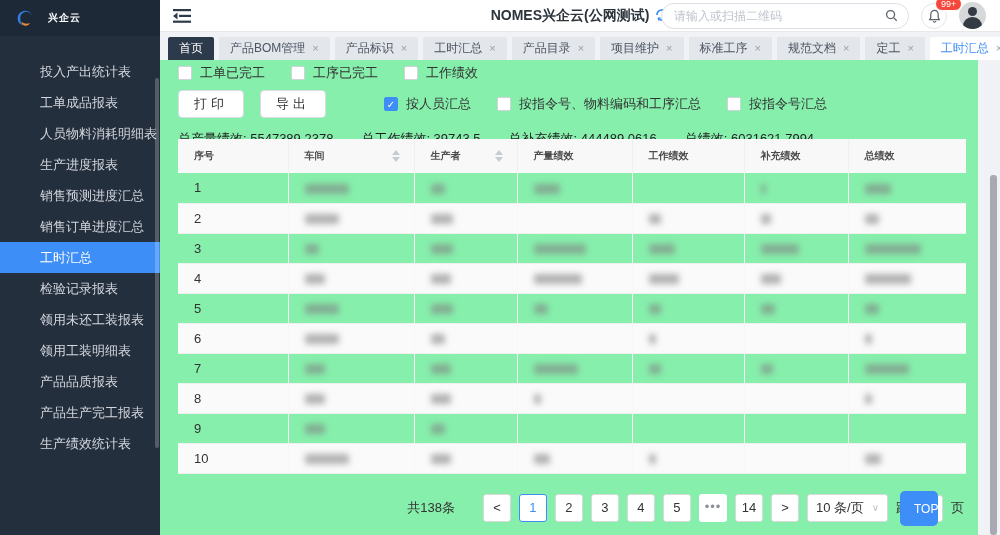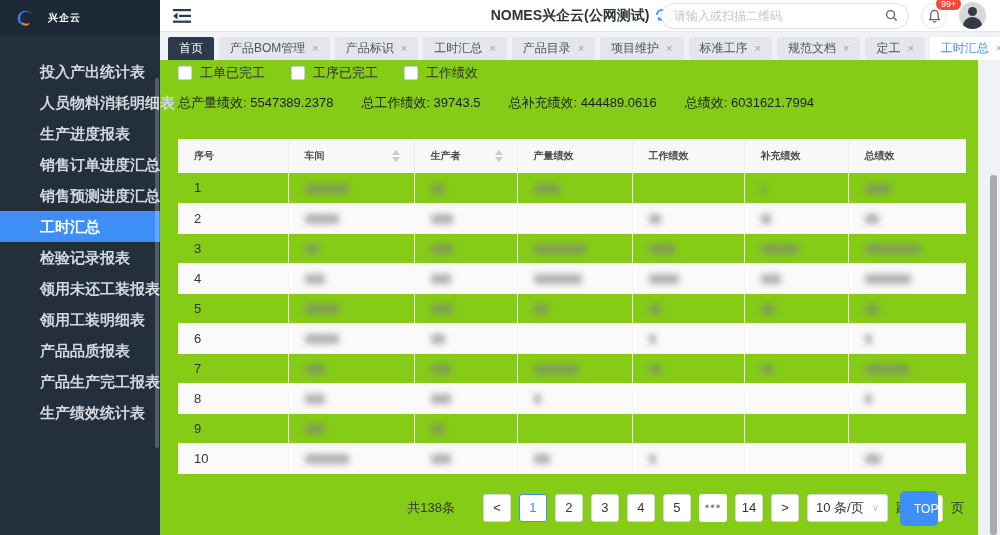--- a/index.html
+++ b/index.html
@@ -4,21 +4,21 @@
 <style>
   * { margin:0; padding:0; box-sizing:border-box; }
   html,body { width:1000px; height:535px; overflow:hidden; font-family:"Liberation Sans","DejaVu Sans",sans-serif; background:#f0f2f5; }
 
   
   .sidebar { position:absolute; left:0; top:0; width:160px; height:535px; background:#242f3e; z-index:30; }
   .logo-row { height:36px; display:flex; align-items:center; padding-left:14px; background:#1e2937; }
   .logo-mark { width:22px; height:22px; margin-right:12px; }
   .logo-text { color:#ffffff; font-size:10px; font-weight:bold; letter-spacing:1px; }
   .menu { padding-top:20px; }
-  .menu-item { height:31px; line-height:31px; padding-left:40px; font-size:15px; color:#d3d7de; cursor:pointer; white-space:nowrap;font-weight:bold; }
+  .menu-item { height:31px; line-height:31px; padding-left:40px; font-size:13px; color:#d3d7de; cursor:pointer; white-space:nowrap; }
   .menu-item.active { background:#3e8ef7; color:#ffffff; }
   .side-scroll { position:absolute; right:1px; top:78px; width:4px; height:370px; background:rgba(255,255,255,0.22); border-radius:2px; }
 
   
   .topbar { position:absolute; left:160px; top:0; width:840px; height:32px; background:#ffffff; border-bottom:1px solid #e8e8e8; display:flex; align-items:center; z-index:20; }
   .collapse-btn { margin-left:12px; width:20px; height:16px; cursor:pointer; }
   .topbar-title { position:absolute; left:0; right:0; text-align:center; font-size:14px; font-weight:bold; color:#2b333b; pointer-events:none; }
   .topbar-title .refresh { display:inline-block; vertical-align:-2px; margin-left:6px; pointer-events:auto; cursor:pointer; }
   .topbar-right { margin-left:auto; display:flex; align-items:center; gap:12px; padding-right:14px; z-index:2; }
   .search-box { width:248px; height:26px; border:1px solid #dcdfe6; border-radius:14px; display:flex; align-items:center; padding:0 10px 0 12px; background:#fff; }
@@ -31,21 +31,21 @@
   .avatar .body { position:absolute; top:15px; left:4px; width:19px; height:12px; border-radius:9px 9px 0 0; background:#353b44; }
 
   
   .tabbar { position:absolute; left:160px; top:33px; width:840px; height:27px; background:#f0f2f5; display:flex; align-items:flex-end; gap:5px; padding:0 0 0 8px; z-index:15; }
   .tab { height:23px; line-height:23px; padding:0 11px; font-size:12px; background:#e3e6ea; color:#4b5462; border-radius:2px 2px 0 0; cursor:pointer; display:flex; align-items:center; gap:7px; white-space:nowrap; }
   .tab.home { background:#2d3a4b; color:#ffffff; }
   .tab.active { background:#ffffff; color:#3e8ef7; }
   .tab .x { font-size:11px; color:#9aa1ab; line-height:1; cursor:pointer; }
 
   
-  .content { position:absolute; left:160px; top:60px; width:818px; height:475px; background:#84cc16; z-index:10; }
+  .content { position:absolute; left:160px; top:60px; width:818px; height:475px; background:#86efac; z-index:10; }
   .filters1 { display:flex; gap:26px; padding:4px 0 0 18px; height:22px; align-items:center; }
   .filters2 { display:flex; gap:26px; padding:8px 0 0 18px; height:36px; align-items:center; }
   .chk { display:flex; align-items:center; gap:8px; font-size:13px; color:#333; cursor:pointer; }
   .box { width:14px; height:14px; border:1px solid #d0d3d9; border-radius:2px; background:#fff; display:flex; align-items:center; justify-content:center; }
   .box.checked { background:#3e8ef7; border-color:#3e8ef7; color:#fff; font-size:10px; }
   .btn { height:28px; padding:0 15px; border:1px solid #d7dae0; border-radius:4px; background:#fff; font-size:13px; letter-spacing:4px; color:#333; cursor:pointer; font-family:inherit; }
   .btn-group { display:flex; gap:16px; margin-right:6px; }
   .stats { display:flex; gap:28px; padding:12px 0 0 18px; font-size:13px; color:#1f1f1f; }
 
   
@@ -81,24 +81,25 @@
 <aside class="sidebar">
   <div class="logo-row">
     <svg class="logo-mark" viewBox="0 0 24 24">
       <path d="M20 10 A8.2 8.2 0 1 0 12 20.5 A6 6 0 0 1 7 14 A6.5 6.5 0 0 1 20 10 Z" fill="#2f7fe8"></path>
       <path d="M8 16 A5 5 0 0 0 17.5 17.5 A9 9 0 0 1 8 16 Z" fill="#f08a2b"></path>
     </svg>
     <span class="logo-text">兴企云</span>
   </div>
   <nav class="menu">
       <div class="menu-item">投入产出统计表</div>
+      <div class="menu-item">工单成品报表</div>
       <div class="menu-item">人员物料消耗明细表</div>
       <div class="menu-item">生产进度报表</div>
+      <div class="menu-item">销售预测进度汇总</div>
       <div class="menu-item">销售订单进度汇总</div>
-      <div class="menu-item">销售预测进度汇总</div>
       <div class="menu-item active">工时汇总</div>
       <div class="menu-item">检验记录报表</div>
       <div class="menu-item">领用未还工装报表</div>
       <div class="menu-item">领用工装明细表</div>
       <div class="menu-item">产品品质报表</div>
       <div class="menu-item">产品生产完工报表</div>
       <div class="menu-item">生产绩效统计表</div>
     </nav>
   <div class="side-scroll"></div>
 </aside>
@@ -192,20 +193,39 @@
       </label>
       <label class="chk">
         <span class="box"></span>
         <span>工序已完工</span>
       </label>
       <label class="chk">
         <span class="box"></span>
         <span>工作绩效</span>
       </label>
     </div>
+  <div class="filters2">
+    <div class="btn-group">
+        <button class="btn">打印</button>
+        <button class="btn">导出</button>
+      </div>
+    <span id="row2-anchor"></span>
+  <label class="chk">
+        <span class="box checked">✓</span>
+        <span>按人员汇总</span>
+      </label>
+      <label class="chk">
+        <span class="box"></span>
+        <span>按指令号、物料编码和工序汇总</span>
+      </label>
+      <label class="chk">
+        <span class="box"></span>
+        <span>按指令号汇总</span>
+      </label>
+    </div>
   <div class="stats">
       <span>总产量绩效: 5547389.2378</span>
       <span>总工作绩效: 39743.5</span>
       <span>总补充绩效: 444489.0616</span>
       <span>总绩效: 6031621.7994</span>
     </div>
 
   <table class="tbl">
     <colgroup id="cols">
         <col style="width: 110px;">

